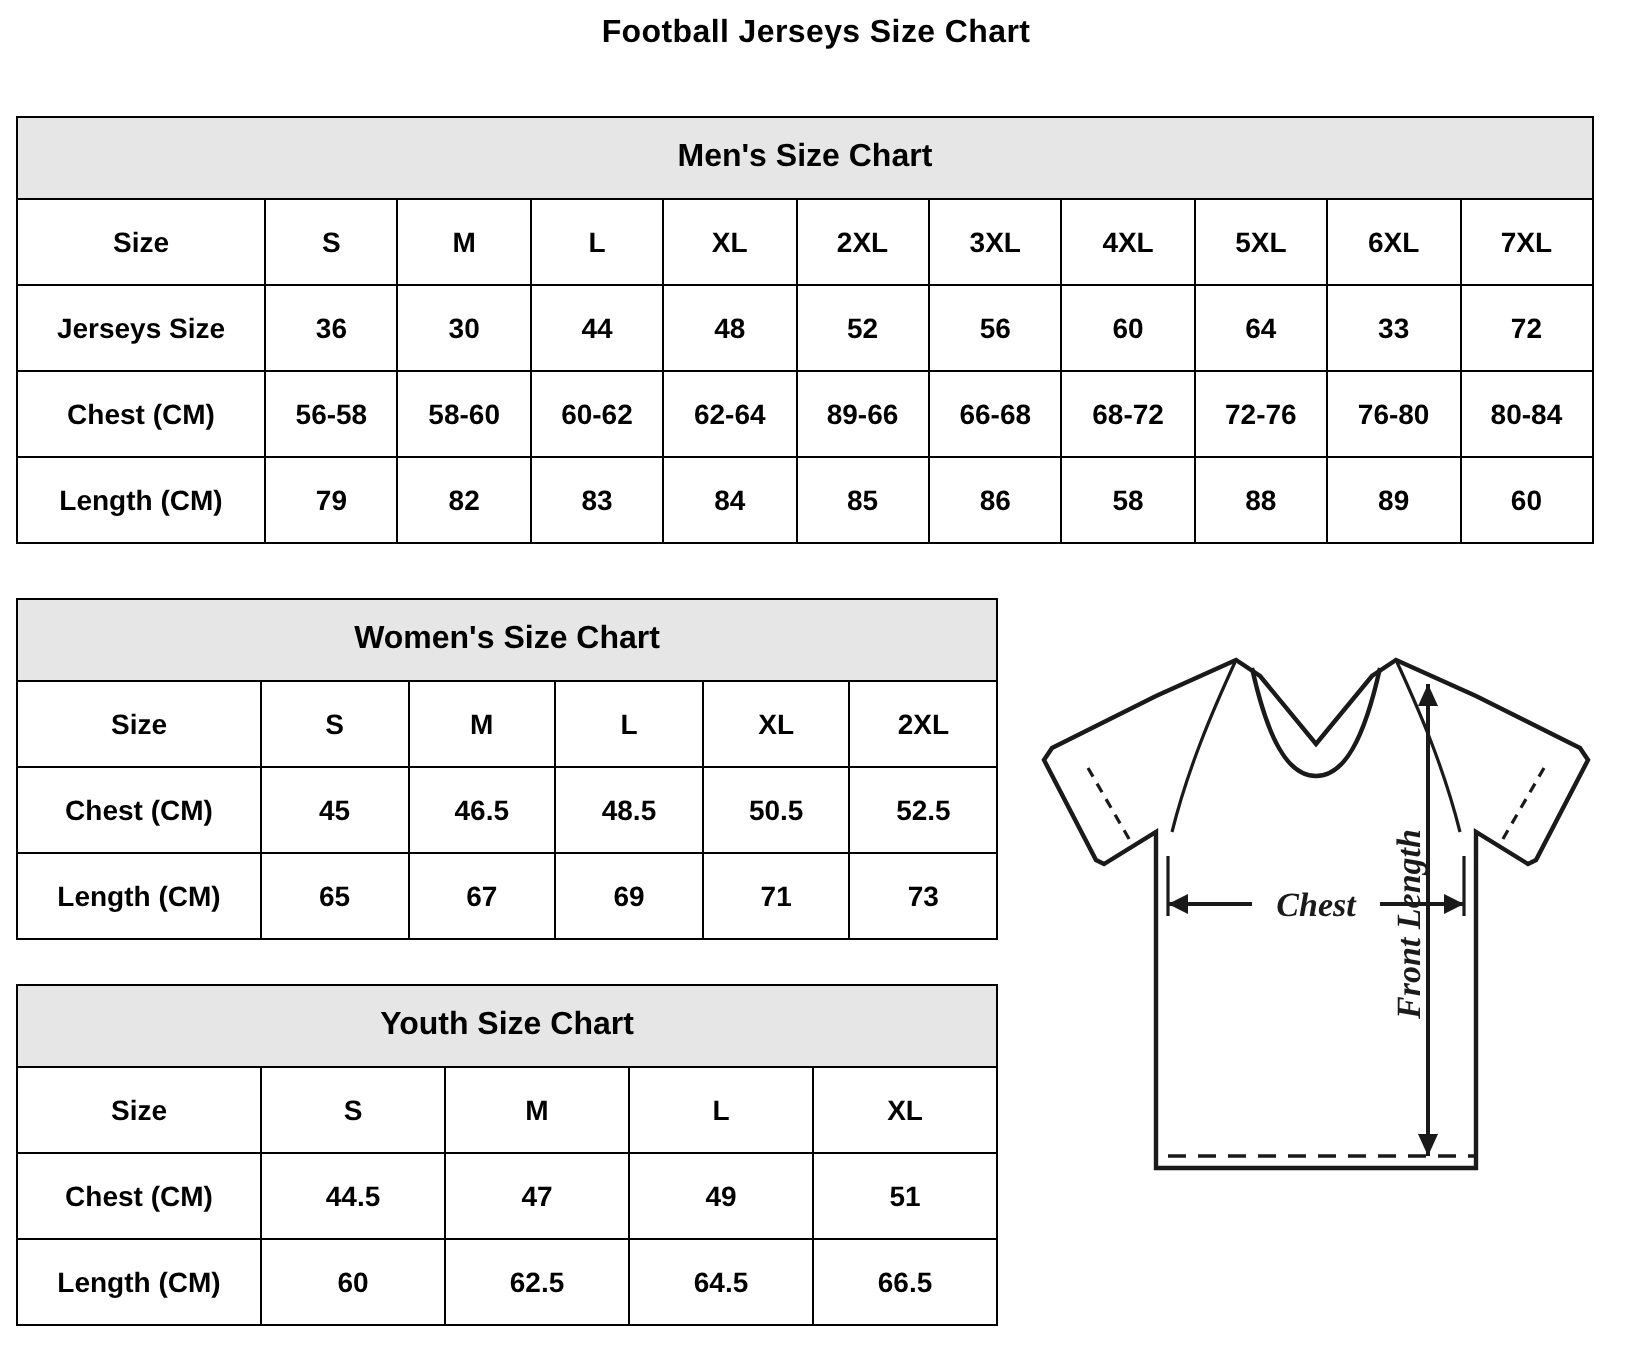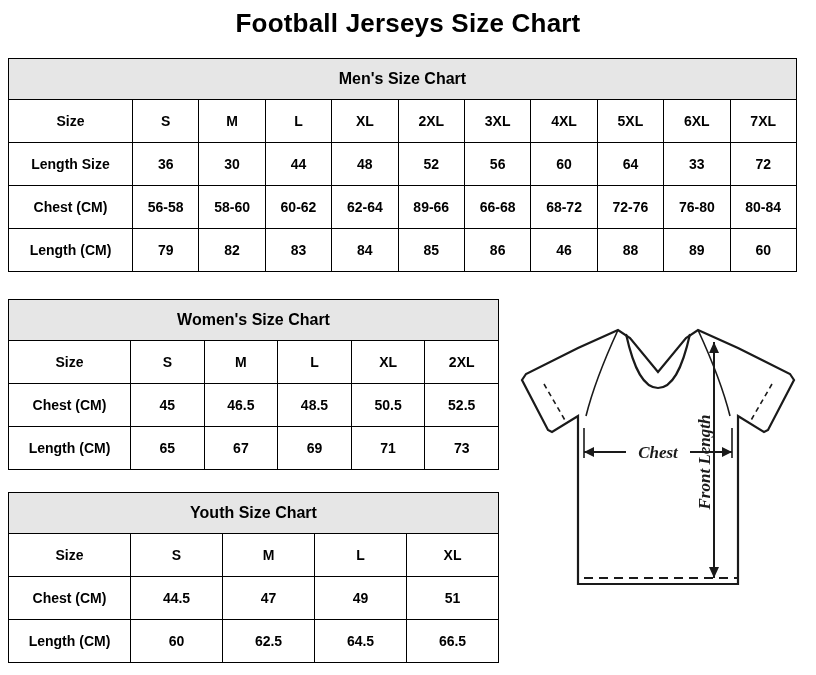--- a/index.html
+++ b/index.html
@@ -10,21 +10,21 @@
   body {
     width: 816px;
     height: 675px;
     position: relative;
     font-family: "Liberation Sans", sans-serif;
     color: #000000;
     overflow: hidden;
   }
   .page-title {
     text-align: center;
-    font-size: 26px;
+    font-size: 16px;
     font-weight: bold;
     margin: 8px 0 0 0;
     letter-spacing: 0.2px;
   }
   table.size-table {
     border-collapse: collapse;
     table-layout: fixed;
   }
   table.size-table th,
   table.size-table td {
@@ -123,21 +123,21 @@
         <td>L</td>
         <td>XL</td>
         <td>2XL</td>
         <td>3XL</td>
         <td>4XL</td>
         <td>5XL</td>
         <td>6XL</td>
         <td>7XL</td>
       </tr>
       <tr>
-        <td class="rowhead">Length Size</td>
+        <td class="rowhead">Jerseys Size</td>
         <td>36</td>
         <td>30</td>
         <td>44</td>
         <td>48</td>
         <td>52</td>
         <td>56</td>
         <td>60</td>
         <td>64</td>
         <td>33</td>
         <td>72</td>
@@ -156,21 +156,21 @@
         <td>80-84</td>
       </tr>
       <tr>
         <td class="rowhead">Length (CM)</td>
         <td>79</td>
         <td>82</td>
         <td>83</td>
         <td>84</td>
         <td>85</td>
         <td>86</td>
-        <td>46</td>
+        <td>58</td>
         <td>88</td>
         <td>89</td>
         <td>60</td>
       </tr>
     </tbody>
   </table>
 </div>
 
 <div id="womens-table-wrap">
   <table class="size-table" id="womens-table">

